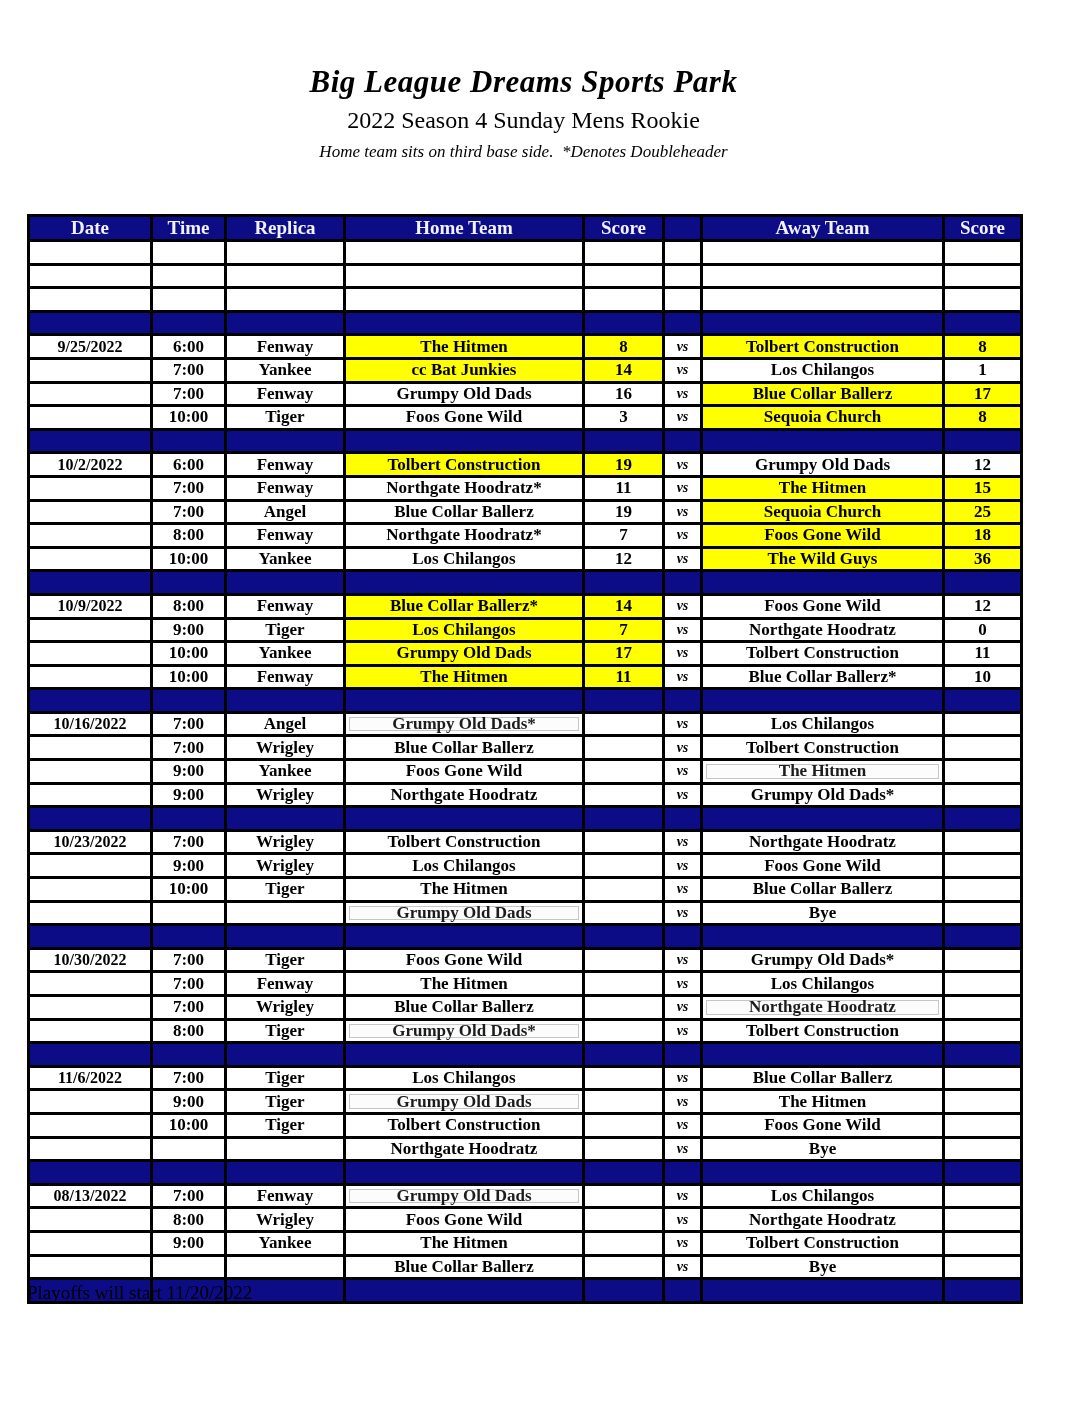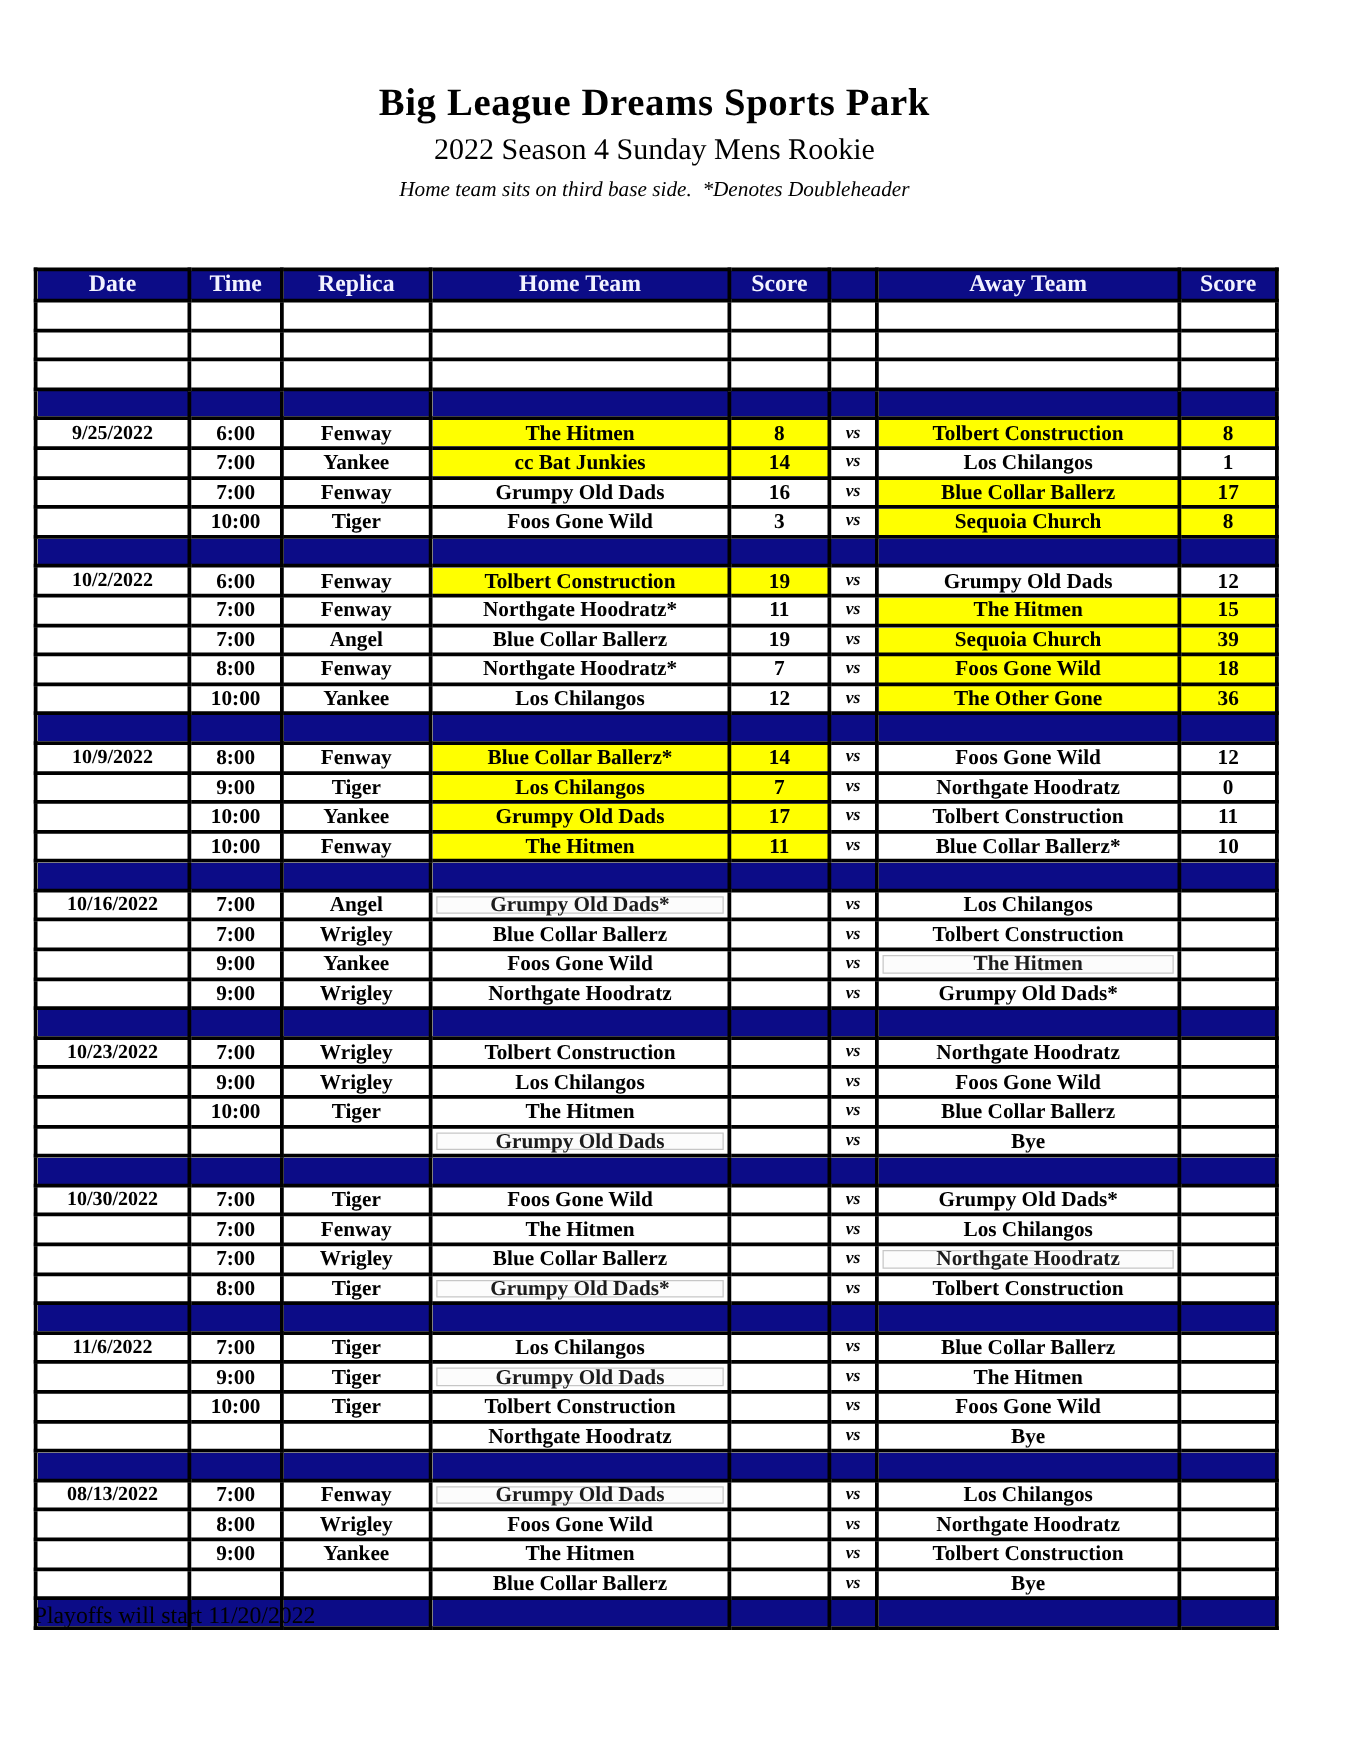--- a/index.html
+++ b/index.html
@@ -7,21 +7,21 @@
     --hl:#ffff00;
     --headtext:#f2f2ff;
     --grid:#000000;
   }
   html,body{margin:0;padding:0;background:#ffffff;}
   body{width:1088px;height:1408px;position:relative;
        font-family:"Liberation Serif","DejaVu Serif",serif;color:#000;}
   .page{position:absolute;inset:0;}
 
   .titles{position:absolute;left:27px;top:64px;width:993px;text-align:center;}
-  .title{font-size:31px;font-weight:bold;line-height:36px;letter-spacing:0.5px;}
+  .title{font-size:31px;font-weight:bold;line-height:36px;letter-spacing:0.5px;font-style:italic;}
   .subtitle{font-size:24px;font-weight:normal;line-height:30px;margin-top:5px;}
   .note{font-size:17px;font-weight:normal;font-style:italic;margin-top:7px;white-space:pre;}
 
   table.sched{position:absolute;left:27px;top:172px;width:993px;
       border-collapse:collapse;table-layout:fixed;margin-top:42px;}
   .sched th,.sched td{
       border:3px solid var(--grid);
       padding:0;text-align:center;vertical-align:middle;
       overflow:hidden;white-space:nowrap;}
   .sched th{background:var(--navy);color:var(--headtext);
@@ -183,40 +183,40 @@
           <td class="hl">15</td>
         </tr>
         <tr>
           <td class="date"></td>
           <td>7:00</td>
           <td>Angel</td>
           <td>Blue Collar Ballerz</td>
           <td>19</td>
           <td class="vs">vs</td>
           <td class="hl">Sequoia Church</td>
-          <td class="hl">39</td>
+          <td class="hl">25</td>
         </tr>
         <tr>
           <td class="date"></td>
           <td>8:00</td>
           <td>Fenway</td>
           <td>Northgate Hoodratz*</td>
           <td>7</td>
           <td class="vs">vs</td>
           <td class="hl">Foos Gone Wild</td>
           <td class="hl">18</td>
         </tr>
         <tr>
           <td class="date"></td>
           <td>10:00</td>
           <td>Yankee</td>
           <td>Los Chilangos</td>
           <td>12</td>
           <td class="vs">vs</td>
-          <td class="hl">The Other Gone</td>
+          <td class="hl">The Wild Guys</td>
           <td class="hl">36</td>
         </tr>
         <tr class="sep">
           <td></td>
           <td></td>
           <td></td>
           <td></td>
           <td></td>
           <td></td>
           <td></td>

